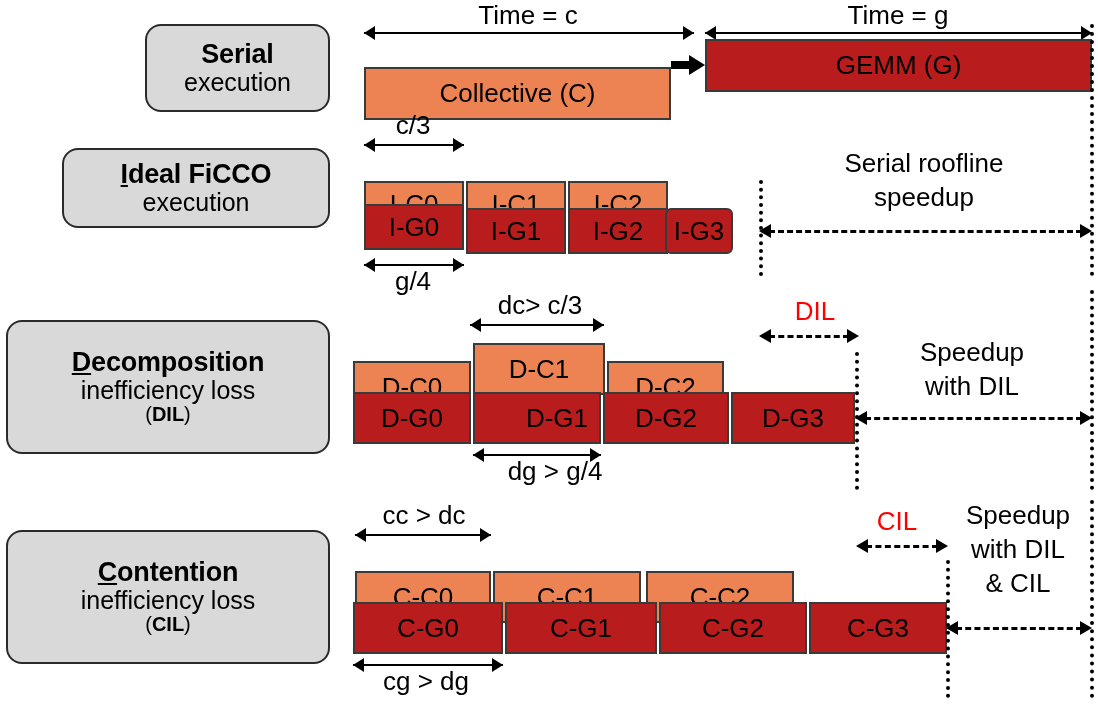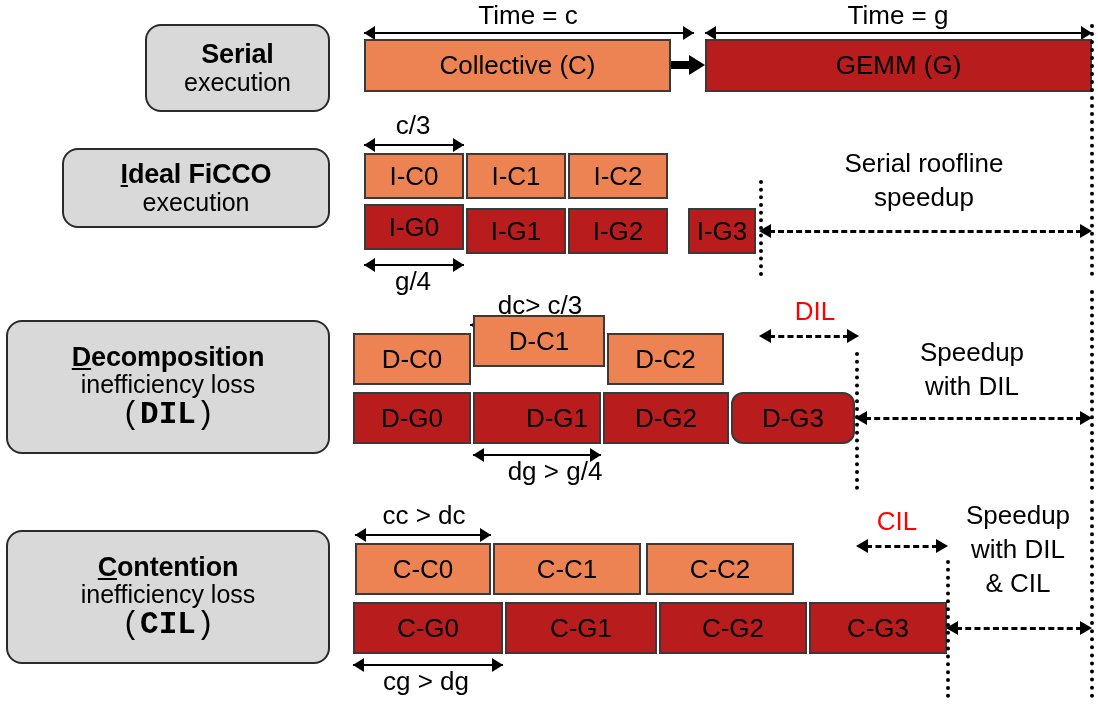--- a/index.html
+++ b/index.html
@@ -13,31 +13,31 @@
     border:2px solid #2b2b2b;
     border-radius:16px;
     box-sizing:border-box;
     display:flex;flex-direction:column;
     align-items:center;justify-content:center;
     text-align:center;
     line-height:1.07;
   }
   .rowlabel .l1{font-weight:bold;font-size:27px;letter-spacing:-0.2px;white-space:nowrap;}
   .rowlabel .l2{font-weight:normal;font-size:25px;white-space:nowrap;}
-  .rowlabel .l3{font-size:31px;white-space:nowrap;font-family:Liberation Mono, monospace;}
+  .rowlabel .l3{font-size:20px;white-space:nowrap;}
   .rowlabel .l3 b{font-weight:bold;}
 
   
   .box{
     position:absolute;box-sizing:border-box;
     border:2.5px solid #3a3a3a;
     display:flex;align-items:center;justify-content:center;
     font-size:26px;color:#000;white-space:nowrap;
   }
-  .orange{background:#ED8253;}
+  .orange{background:#ED8253;margin-top:28px;}
   .blue{background:#b91c1c;}
 
   
   .txt{position:absolute;font-size:26px;white-space:nowrap;}
   .txt.c{transform:translateX(-50%);}
   .red{color:#FF0000;}
 
   
   .measure{position:absolute;height:14px;}
   .measure .line{position:absolute;left:0;right:0;top:6px;height:2px;background:#000;}
@@ -108,21 +108,21 @@
       <div class="ah r"></div>
   </div>
 
   <div class="box orange" style="left:364px;top:153px;width:100px;height:46px;">I-C0</div>
   <div class="box orange" style="left:466px;top:153px;width:100px;height:46px;">I-C1</div>
   <div class="box orange" style="left:568px;top:153px;width:100px;height:46px;">I-C2</div>
 
   <div class="box blue" style="left:364px;top:204px;width:100px;height:46px;">I-G0</div>
   <div class="box blue" style="left:466px;top:208px;width:100px;height:46px;">I-G1</div>
   <div class="box blue" style="left:568px;top:208px;width:100px;height:46px;">I-G2</div>
-  <div class="box blue" style="left:688px;top:208px;width:68px;height:46px;">I-G3</div>
+  <div class="box blue" style="left:665px;top:208px;width:68px;height:46px;border-radius:6px;">I-G3</div>
 
   <div class="measure" style="left:364px;top:258px;width:100px;">
     <div class="line"></div>
       <div class="ah l"></div>
       <div class="ah r"></div>
   </div>
   <div class="txt c" style="left:413px;top:266px;">g/4</div>
 
   <div class="vline" style="left:759px;top:180px;height:96px;"></div>
   <div class="vline" style="left:1090px;top:24px;height:252px;"></div>
@@ -148,21 +148,21 @@
       <div class="ah r"></div>
   </div>
 
   <div class="box orange" style="left:353px;top:333px;width:118px;height:52px;">D-C0</div>
   <div class="box orange" style="left:473px;top:315px;width:132px;height:52px;">D-C1</div>
   <div class="box orange" style="left:607px;top:333px;width:117px;height:52px;text-align:right;">D-C2</div>
 
   <div class="box blue" style="left:353px;top:392px;width:118px;height:52px;">D-G0</div>
   <div class="box blue" style="left:473px;top:392px;width:128px;height:52px;padding-left:40px;">D-G1</div>
   <div class="box blue" style="left:603px;top:392px;width:126px;height:52px;">D-G2</div>
-  <div class="box blue" style="left:731px;top:392px;width:124px;height:52px;border-radius:12px;">D-G3</div>
+  <div class="box blue" style="left:731px;top:392px;width:124px;height:52px;">D-G3</div>
 
   <div class="measure" style="left:473px;top:448px;width:128px;">
     <div class="line"></div>
       <div class="ah l"></div>
       <div class="ah r"></div>
   </div>
   <div class="txt c" style="left:555px;top:456px;">dg &gt; g/4</div>
 
   <div class="txt c red" style="left:815px;top:296px;">DIL</div>
   <div class="dmeasure" style="left:759px;top:329px;width:100px;">

